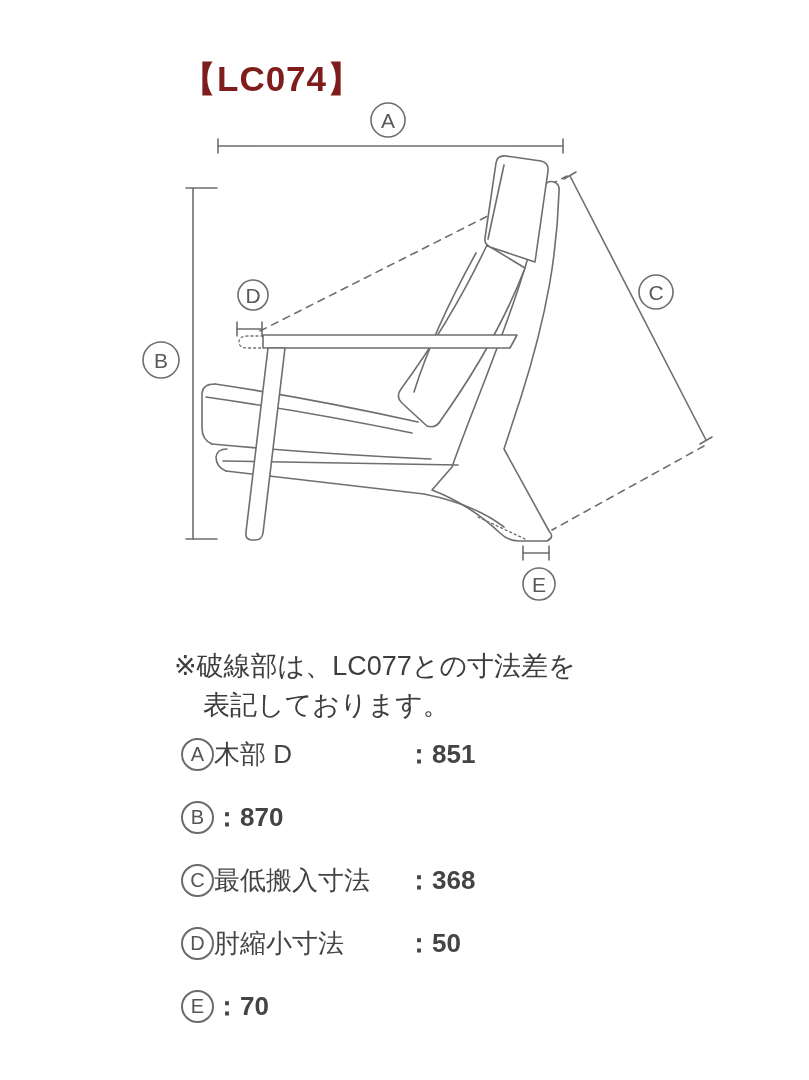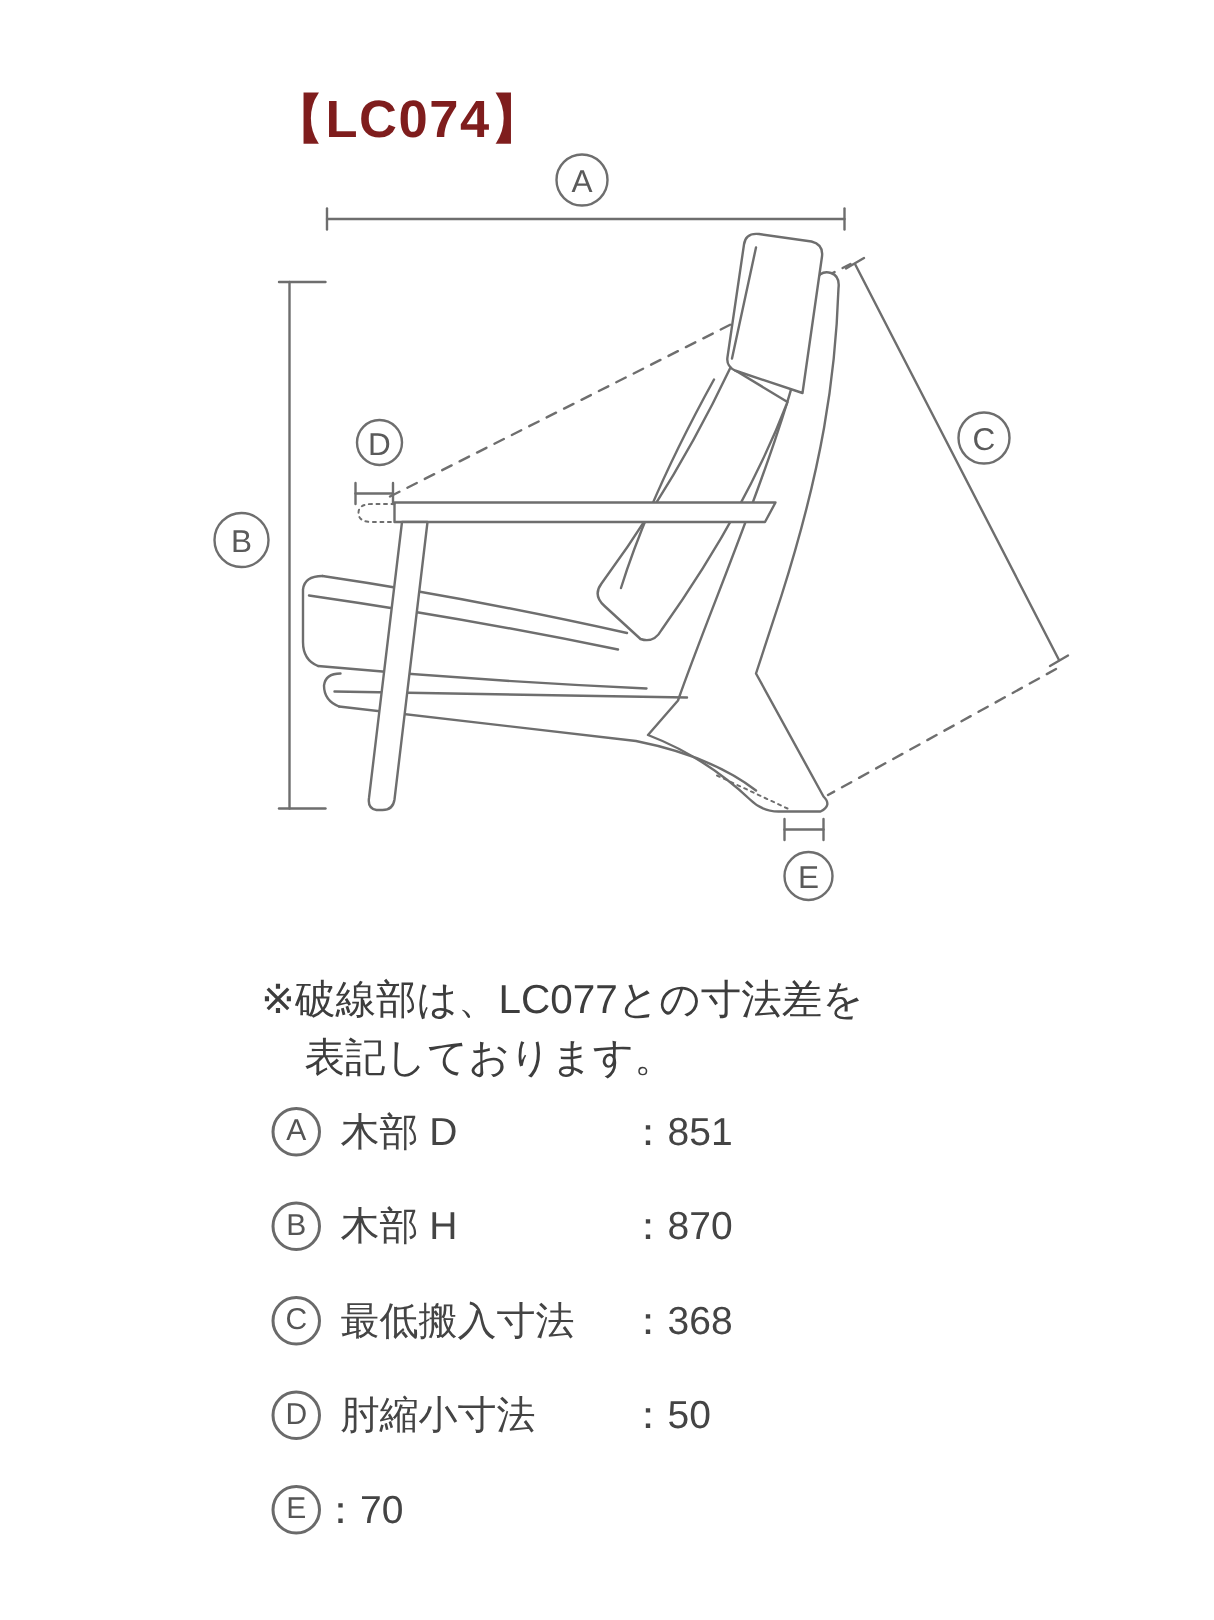--- a/index.html
+++ b/index.html
@@ -24,22 +24,22 @@
   }
   .legend-row{
     display:flex;align-items:center;height:44px;
     font-size:26px;color:#444444;
   }
   .legend-circle{
     box-sizing:border-box;width:33px;height:33px;border:2px solid #6a6a6a;
     border-radius:50%;display:flex;align-items:center;justify-content:center;
     font-size:20px;color:#555555;flex:0 0 auto;
   }
-  .legend-label{margin-left:13px;width:192px;flex:0 0 auto;}
-  .legend-value{white-space:nowrap;}
+  .legend-label{margin-left:0;width:192px;flex:0 0 auto;}
+  .legend-value{white-space:nowrap;font-weight:bold;}
 </style>
 </head>
 <body>
 
 <div class="page-title">【LC074】</div>
 
 <svg class="diagram-svg" width="809" height="660" viewBox="0 0 809 660">
   <g fill="none" stroke="#6e6e6e" stroke-width="1.6" stroke-linecap="round" stroke-linejoin="round">
 
     <g stroke-dasharray="7 6">
@@ -142,21 +142,20 @@
 </div>
 
 <div class="legend">
   <div class="legend-row">
     <div class="legend-circle">A</div>
     <div class="legend-label">木部 D</div>
     <div class="legend-value"><span>：</span><span>851</span></div>
   </div>
   <div class="legend-row">
     <div class="legend-circle">B</div>
-    <div class="legend-label">木部 H</div>
     <div class="legend-value"><span>：</span><span>870</span></div>
   </div>
   <div class="legend-row">
     <div class="legend-circle">C</div>
     <div class="legend-label">最低搬入寸法</div>
     <div class="legend-value"><span>：</span><span>368</span></div>
   </div>
   <div class="legend-row">
     <div class="legend-circle">D</div>
     <div class="legend-label">肘縮小寸法</div>

